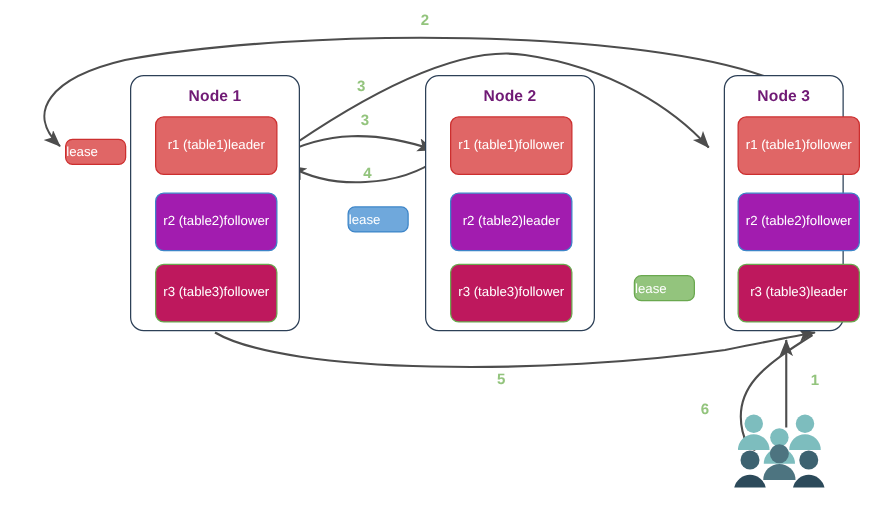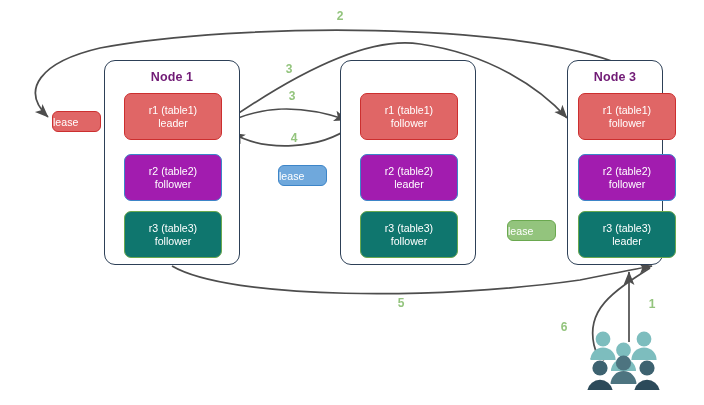--- a/index.html
+++ b/index.html
@@ -28,32 +28,32 @@
     font-size:12.5px;
     font-weight:bold;
     color:#701a75;
     letter-spacing:.1px;
   }
   .replica{
     position:absolute;
     box-sizing:border-box;
     border-radius:7px;
     display:flex;
-    flex-direction:column;
+    flex-direction:row;
     align-items:center;
     justify-content:center;
     color:#ffffff;
     font-size:10.6px;
     line-height:13px;
     text-align:center;
   }
   .replica .ln{display:block;}
   .rep-red{background:#e06666;border:1.4px solid #cc2f2f;}
   .rep-blue{background:#a21caf;border:1.4px solid #3d85c8;}
-  .rep-green{background:#0f766e;border:1.4px solid #6aa84f;}
+  .rep-green{background:#be185d;border:1.4px solid #6aa84f;}
 
   .lease{
     position:absolute;
     box-sizing:border-box;
     border-radius:6px;
     display:flex;align-items:center;
     color:#ffffff;
     font-size:10.6px;
     height:21px;
   }
@@ -108,35 +108,36 @@
       <span class="ln">r2 (table2)</span>
       <span class="ln">follower</span>
     </div>
     <div class="replica rep-green" style="left:19px;top:150px;width:98px;height:47px;">
       <span class="ln">r3 (table3)</span>
       <span class="ln">follower</span>
     </div>
   </div>
 
   <div class="node-box" style="left:340px;top:60px;width:136px;height:205px;">
+    <div class="node-title">Node 2</div>
     <div class="replica rep-red" style="left:19px;top:32px;width:98px;height:47px;">
       <span class="ln">r1 (table1)</span>
       <span class="ln">follower</span>
     </div>
     <div class="replica rep-blue" style="left:19px;top:93px;width:98px;height:47px;">
       <span class="ln">r2 (table2)</span>
       <span class="ln">leader</span>
     </div>
     <div class="replica rep-green" style="left:19px;top:150px;width:98px;height:47px;">
       <span class="ln">r3 (table3)</span>
       <span class="ln">follower</span>
     </div>
   </div>
 
-  <div class="node-box" style="left:567px;top:60px;width:96px;height:205px;">
+  <div class="node-box" style="left:579px;top:60px;width:96px;height:205px;">
     <div class="node-title">Node 3</div>
     <div class="replica rep-red" style="left:10px;top:32px;width:98px;height:47px;">
       <span class="ln">r1 (table1)</span>
       <span class="ln">follower</span>
     </div>
     <div class="replica rep-blue" style="left:10px;top:93px;width:98px;height:47px;">
       <span class="ln">r2 (table2)</span>
       <span class="ln">follower</span>
     </div>
     <div class="replica rep-green" style="left:10px;top:150px;width:98px;height:47px;">

